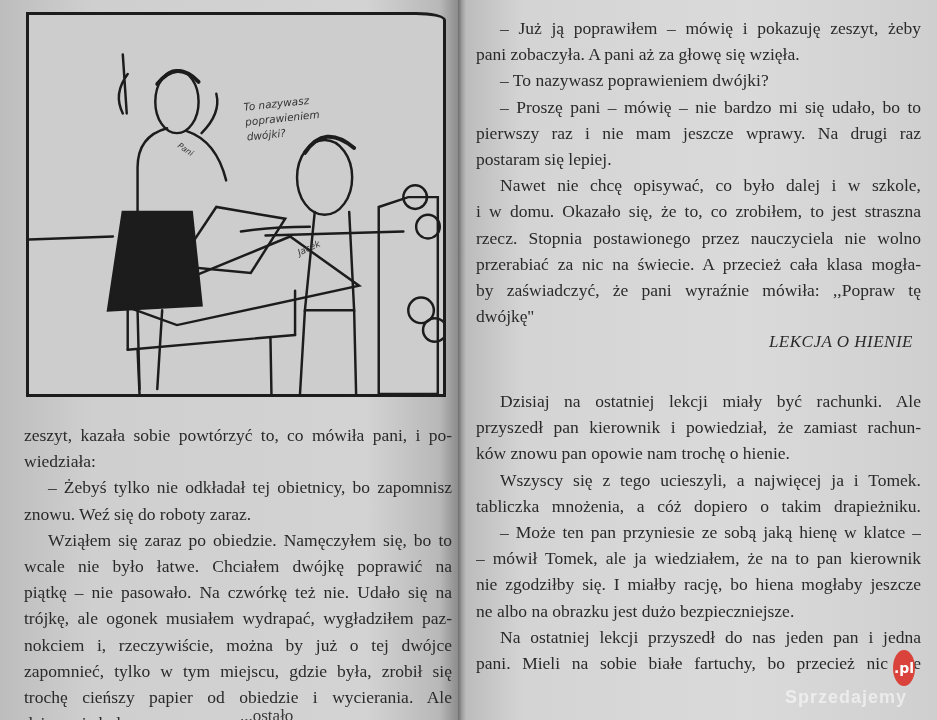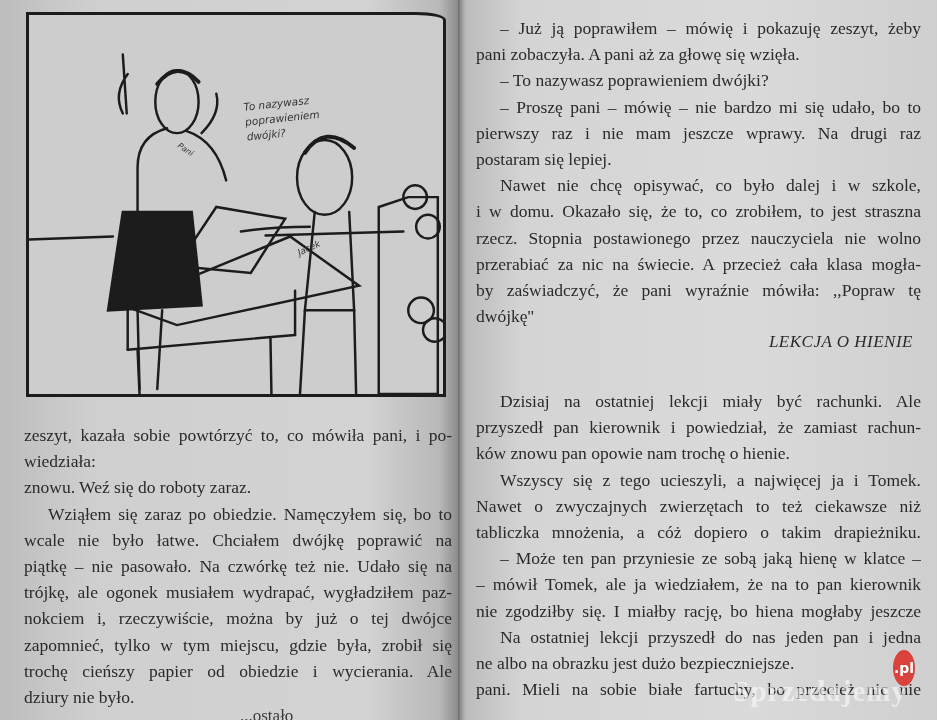--- a/index.html
+++ b/index.html
@@ -46,21 +46,21 @@
   .right-text-bottom { left: 10px; top: 388px; width: 445px; }
   .line { white-space: nowrap; display: block; overflow: hidden; }
   .just { text-align: justify; text-align-last: justify; white-space: normal; height: 26.2px; }
   .indent { padding-left: 24px; }
   .chapter-title {
     position: absolute; right: 24px; top: 332px;
     font-style: italic; font-size: 17px; letter-spacing: 0.5px; color: #2a2a2a;
   }
   .watermark {
     position: absolute; right: 30px; bottom: 12px;
-    font-family: Liberation Serif, serif; font-weight: bold; font-size: 29px;
+    font-family: Liberation Sans, sans-serif; font-weight: bold; font-size: 18px;
     color: rgba(255,255,255,0.55); letter-spacing: 1px; margin-left: 19px;
   }
   .watermark-badge {
     position: absolute; right: 22px; bottom: 34px; width: 22px; height: 36px;
     border-radius: 50%; background: #d9433b; color: #fff;
     font-family: "DejaVu Sans", sans-serif; font-weight: bold; font-size: 14px;
     display: flex; align-items: center; justify-content: center;
   }
   .cut-line { position: absolute; left: 240px; top: 706px; font-size: 17px; color: #3a3a3a; }
 </style>
@@ -114,20 +114,21 @@
         <span class="line">poprawieniem</span>
         <span class="line">dwójki?</span>
       </div>
       <span class="label-pani">Pani</span>
       <span class="label-jacek">Jacek</span>
     </div>
 
     <div class="text-block left-text" id="left-lines">
         <span class="line just">zeszyt, kazała sobie powtórzyć to, co mówiła pani, i po-</span>
         <span class="line">wiedziała:</span>
+        <span class="line just indent">– Żebyś tylko nie odkładał tej obietnicy, bo zapomnisz</span>
         <span class="line">znowu. Weź się do roboty zaraz.</span>
         <span class="line just indent">Wziąłem się zaraz po obiedzie. Namęczyłem się, bo to</span>
         <span class="line just">wcale nie było łatwe. Chciałem dwójkę poprawić na</span>
         <span class="line just">piątkę – nie pasowało. Na czwórkę też nie. Udało się na</span>
         <span class="line just">trójkę, ale ogonek musiałem wydrapać, wygładziłem paz-</span>
         <span class="line just">nokciem i, rzeczywiście, można by już o tej dwójce</span>
         <span class="line just">zapomnieć, tylko w tym miejscu, gdzie była, zrobił się</span>
         <span class="line just">trochę cieńszy papier od obiedzie i wycierania. Ale</span>
         <span class="line">dziury nie było.</span>
       </div>
@@ -150,25 +151,24 @@
         <span class="line just">przerabiać za nic na świecie. A przecież cała klasa mogła-</span>
         <span class="line just">by zaświadczyć, że pani wyraźnie mówiła: ,,Popraw tę</span>
         <span class="line">dwójkę''</span>
       </div>
     <div class="chapter-title">LEKCJA O HIENIE</div>
     <div class="text-block right-text-bottom" id="right-bottom-lines">
         <span class="line just indent">Dzisiaj na ostatniej lekcji miały być rachunki. Ale</span>
         <span class="line just">przyszedł pan kierownik i powiedział, że zamiast rachun-</span>
         <span class="line">ków znowu pan opowie nam trochę o hienie.</span>
         <span class="line just indent">Wszyscy się z tego ucieszyli, a najwięcej ja i Tomek.</span>
-        <span class="line just">Nawet o zwyczajnych zwierzętach to też ciekawsze niż</span>
         <span class="line just">tabliczka mnożenia, a cóż dopiero o takim drapieżniku.</span>
         <span class="line just indent">– Może ten pan przyniesie ze sobą jaką hienę w klatce –</span>
         <span class="line just">– mówił Tomek, ale ja wiedziałem, że na to pan kierownik</span>
         <span class="line just">nie zgodziłby się. I miałby rację, bo hiena mogłaby jeszcze</span>
+        <span class="line">ne albo na obrazku jest dużo bezpieczniejsze.</span>
         <span class="line just indent">Na ostatniej lekcji przyszedł do nas jeden pan i jedna</span>
-        <span class="line">ne albo na obrazku jest dużo bezpieczniejsze.</span>
         <span class="line just">pani. Mieli na sobie białe fartuchy, bo przecież nic nie</span>
       </div>
     <div class="watermark">Sprzedajemy</div>
     <div class="watermark-badge">.pl</div>
   </div>
 </div>
 
 </body></html>

